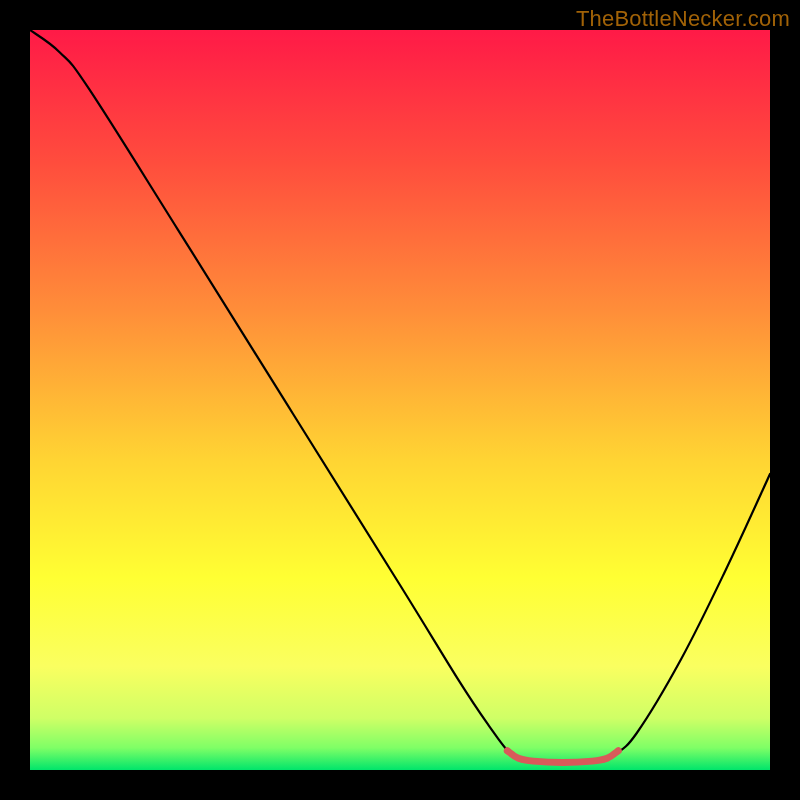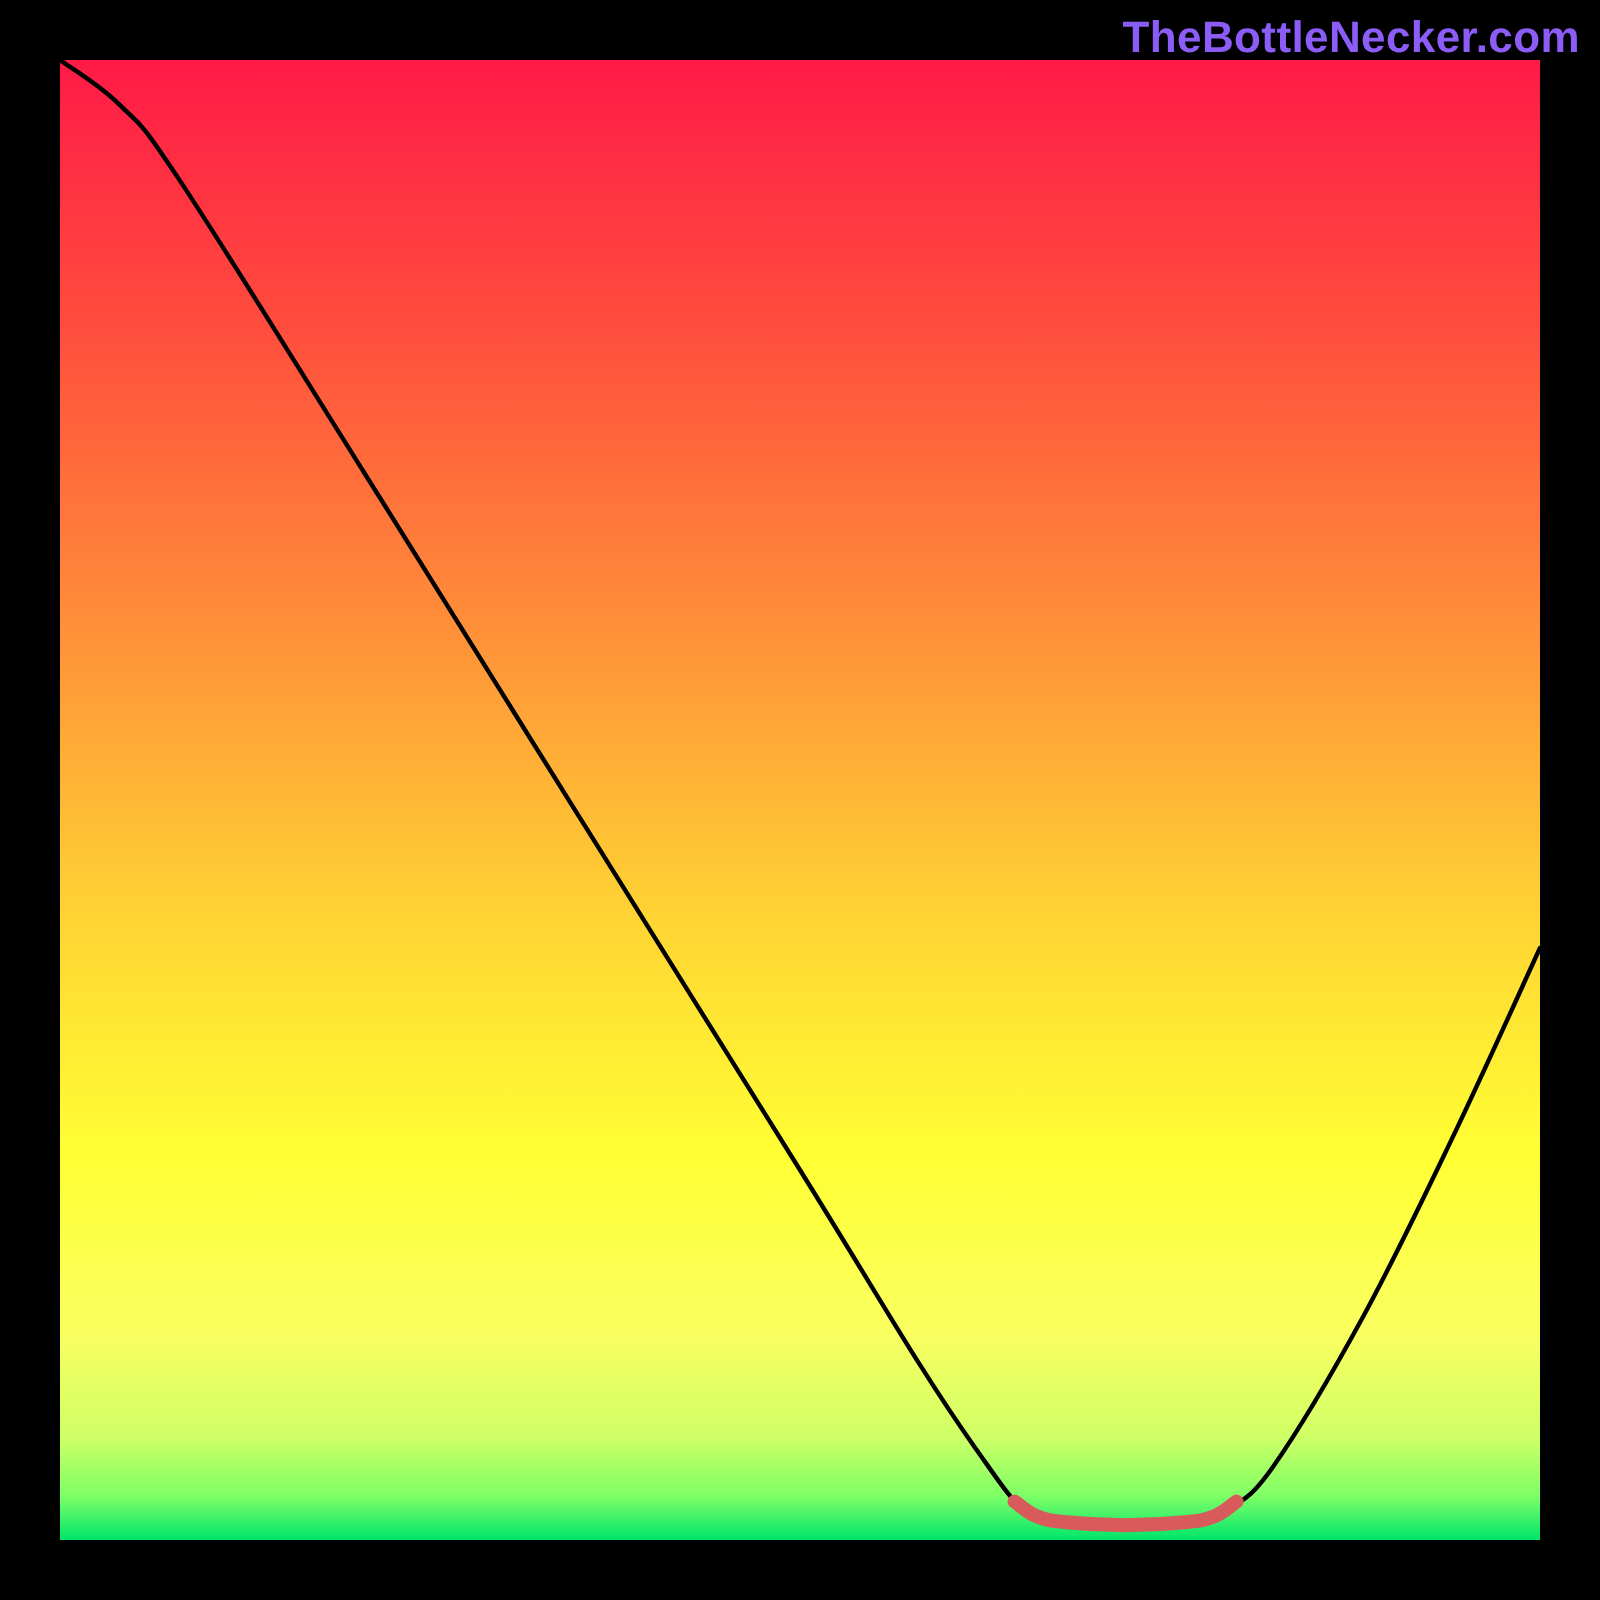--- a/index.html
+++ b/index.html
@@ -23,23 +23,23 @@
     position: absolute;
     left: 0;
     top: 0;
     width: 740px;
     height: 740px;
   }
   .watermark {
     position: absolute;
     top: 6px;
     right: 10px;
-    color: #8b5cf6;
+    color: #a16207;
     font-size: 22px;
-    font-weight: 700;
+    font-weight: 400;
     letter-spacing: 0.2px;
   }
 </style>
 </head>
 <body>
 
 <div class="frame">
   <svg class="plot" viewBox="0 0 740 740" preserveAspectRatio="none">
     <defs>
       <linearGradient id="bg-grad" x1="0" y1="0" x2="0" y2="1">

